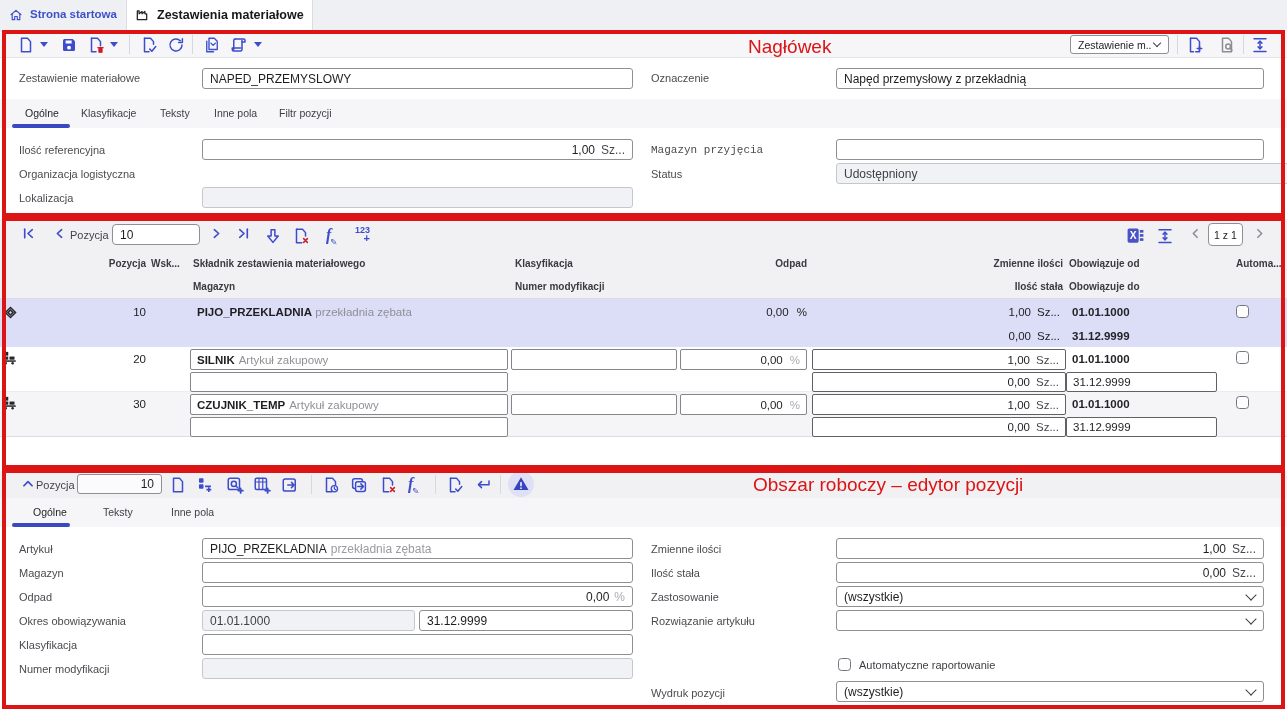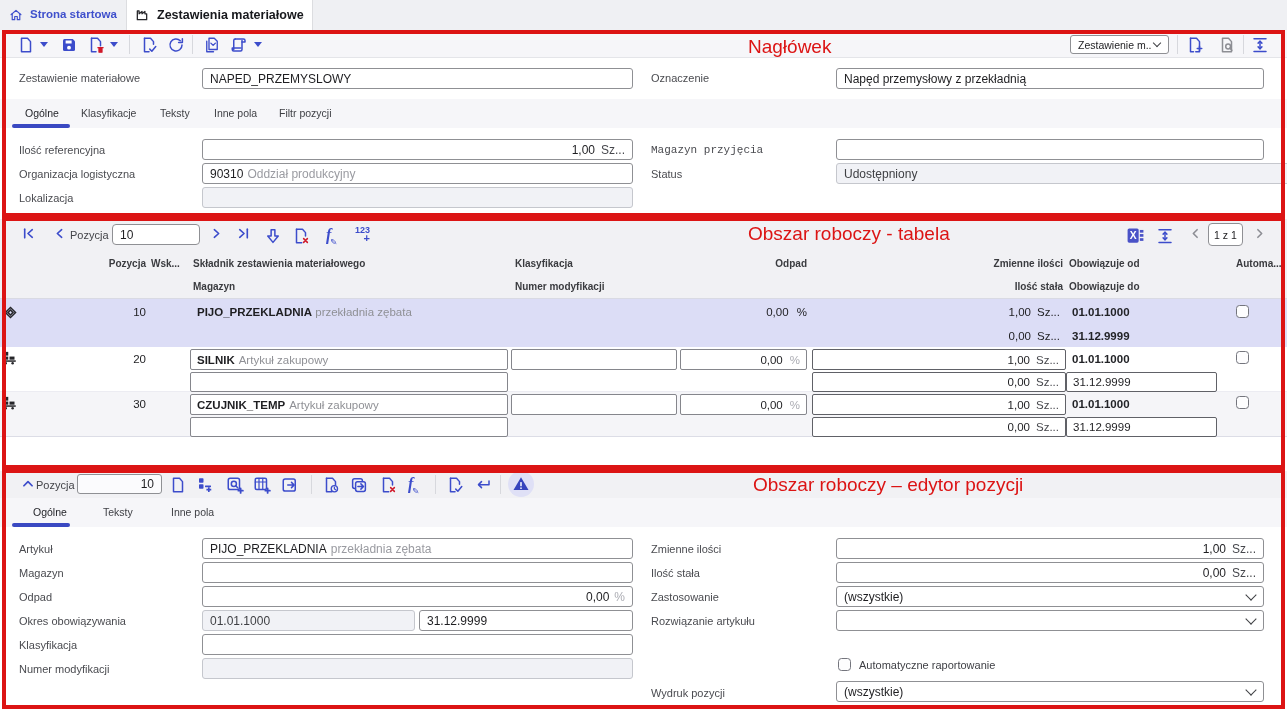--- a/index.html
+++ b/index.html
@@ -198,24 +198,20 @@
 
   <span class="lbl" style="left:19px;top:144px;">Ilość referencyjna</span>
   <div class="inp right" style="left:202px;top:139px;width:431px;height:21px;">
     <span class="num">1,00</span>
     <span class="unit">Sz...</span>
   </div>
   <span class="lbl" style="left:651px;top:144px;font-family:Liberation Mono, monospace;">Magazyn przyjęcia</span>
   <div class="inp" style="left:836px;top:139px;width:428px;height:21px;"></div>
 
   <span class="lbl" style="left:19px;top:168px;">Organizacja logistyczna</span>
-  <div class="inp" style="left:202px;top:163px;width:431px;height:21px;">
-    <span>90310</span>
-    <span class="ghost" style="margin-left:4px;">Oddział produkcyjny</span>
-  </div>
   <span class="lbl" style="left:651px;top:168px;">Status</span>
   <div class="inp gray" style="left:836px;top:163px;width:466px;height:21px;">
     <span>Udostępniony</span>
   </div>
 
   <span class="lbl" style="left:19px;top:192px;">Lokalizacja</span>
   <div class="inp gray" style="left:202px;top:187px;width:431px;height:21px;"></div>
 
   <div class="strip" style="left:0;top:219px;width:1287px;height:31px;"></div>
 
@@ -560,16 +556,15 @@
   <span class="lbl" style="left:651px;top:687px;">Wydruk pozycji</span>
   <div class="select" style="left:836px;top:681px;width:428px;height:21px;">
     <span>(wszystkie)</span>
     <span class="chev"></span>
   </div>
 
   <div id="ann-header" class="ann-box"></div>
   <div id="ann-table" class="ann-box"></div>
   <div id="ann-editor" class="ann-box"></div>
   <span id="ann-label-header" class="ann-label">Nagłówek</span>
-  <span id="ann-label-table" class="ann-label">Obszar roboczy - tabela</span>
   <span id="ann-label-editor" class="ann-label">Obszar roboczy – edytor pozycji</span>
 
 </div>
 
 </body></html>

